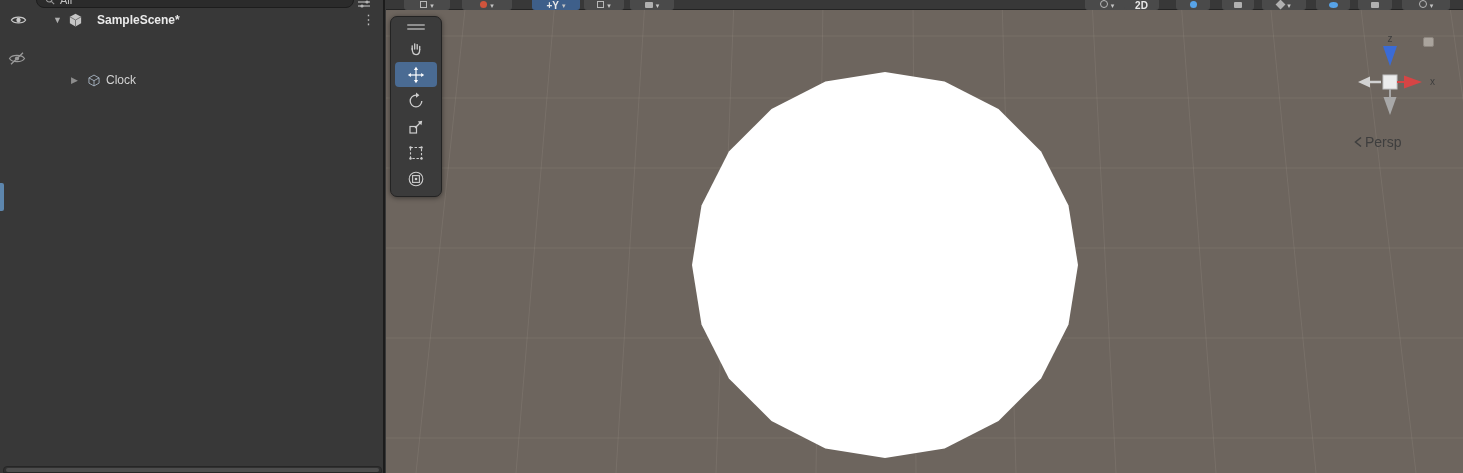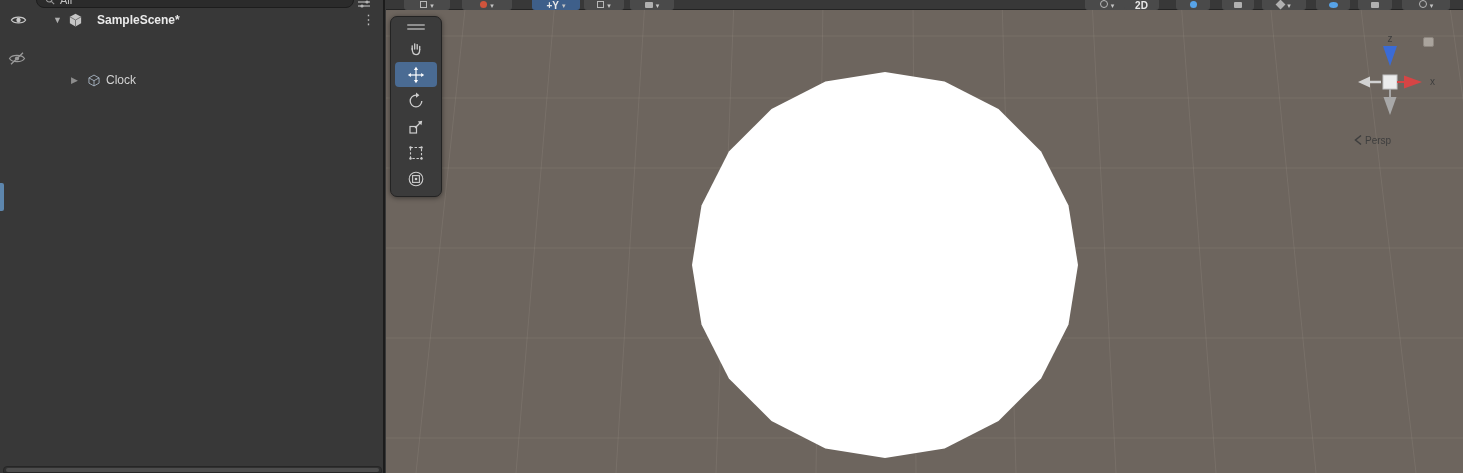--- a/index.html
+++ b/index.html
@@ -42,21 +42,21 @@
   
   .tool-palette { position:absolute; left:4px; top:16px; width:52px; background:#3b3b3b; border:1px solid #232323; border-radius:7px; padding:3px 0 4px; box-shadow:0 1px 5px rgba(0,0,0,0.45); z-index:6; }
   .tp-handle { padding:2px 0 3px; cursor:grab; }
   .tp-handle i { display:block; width:18px; height:2px; background:#8f8f8f; border-radius:1px; margin:2px auto; }
   .tool-btn { width:42px; height:25px; margin:1px auto; border-radius:4px; display:flex; align-items:center; justify-content:center; color:#cdcdcd; }
   .tool-btn.selected { background:#4a6b93; color:#ffffff; }
 
   
   .gizmo { position:absolute; left:944px; top:24px; z-index:4; }
   .gizmo text { font-family:"Liberation Sans", sans-serif; }
-  .persp { position:absolute; left:968px; top:134px; display:flex; align-items:center; gap:3px; font-size:10px; color:#3e3e3e; z-index:4; }
+  .persp { position:absolute; left:968px; top:134px; display:flex; align-items:center; gap:3px; font-size:14px; color:#3e3e3e; z-index:4; }
   .overlay-dot { position:absolute; left:1037px; top:37px; width:11px; height:10px; background:#aaa49d; border:1px solid #8d867f; border-radius:2px; z-index:4; }
 </style>
 </head>
 <body>
 
 <div id="root">
 
   <div class="hierarchy">
 
     <div class="h-search-row">

